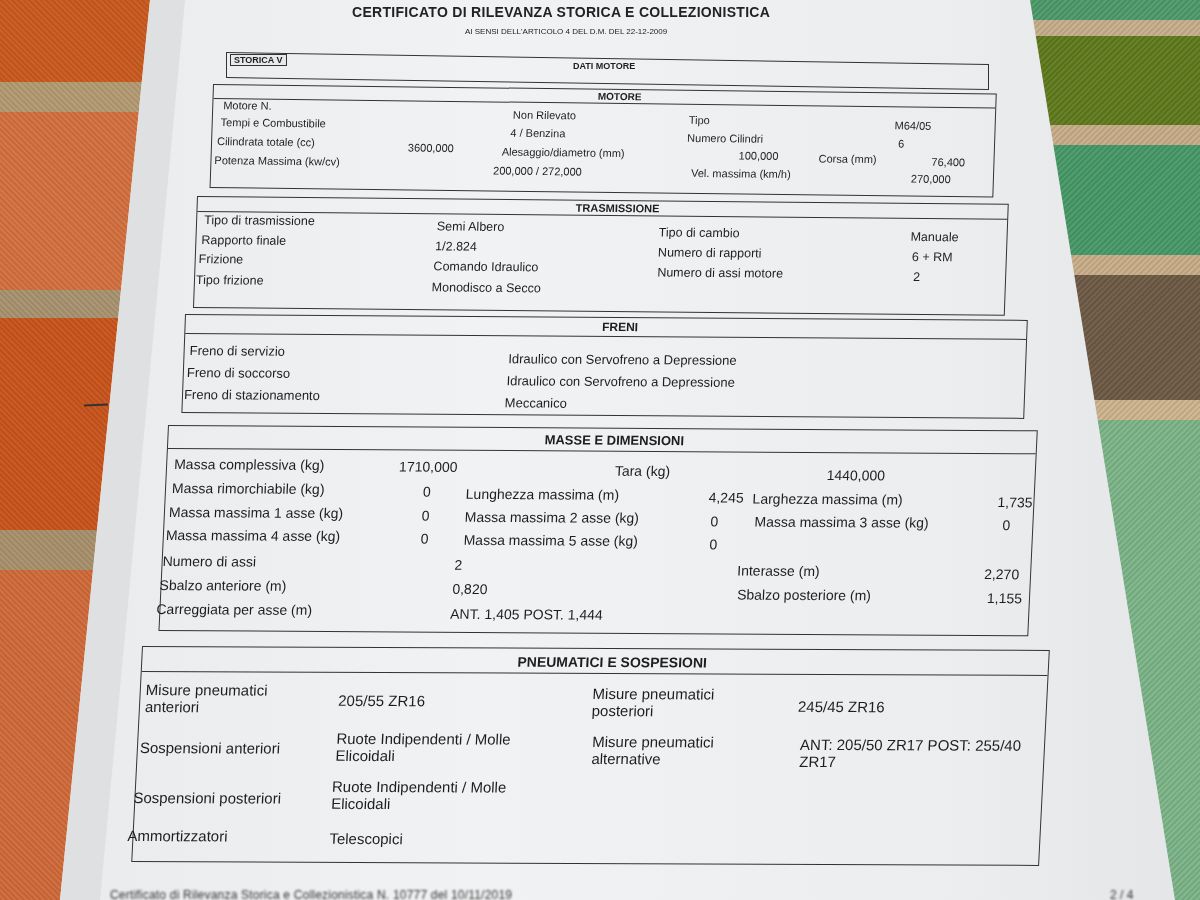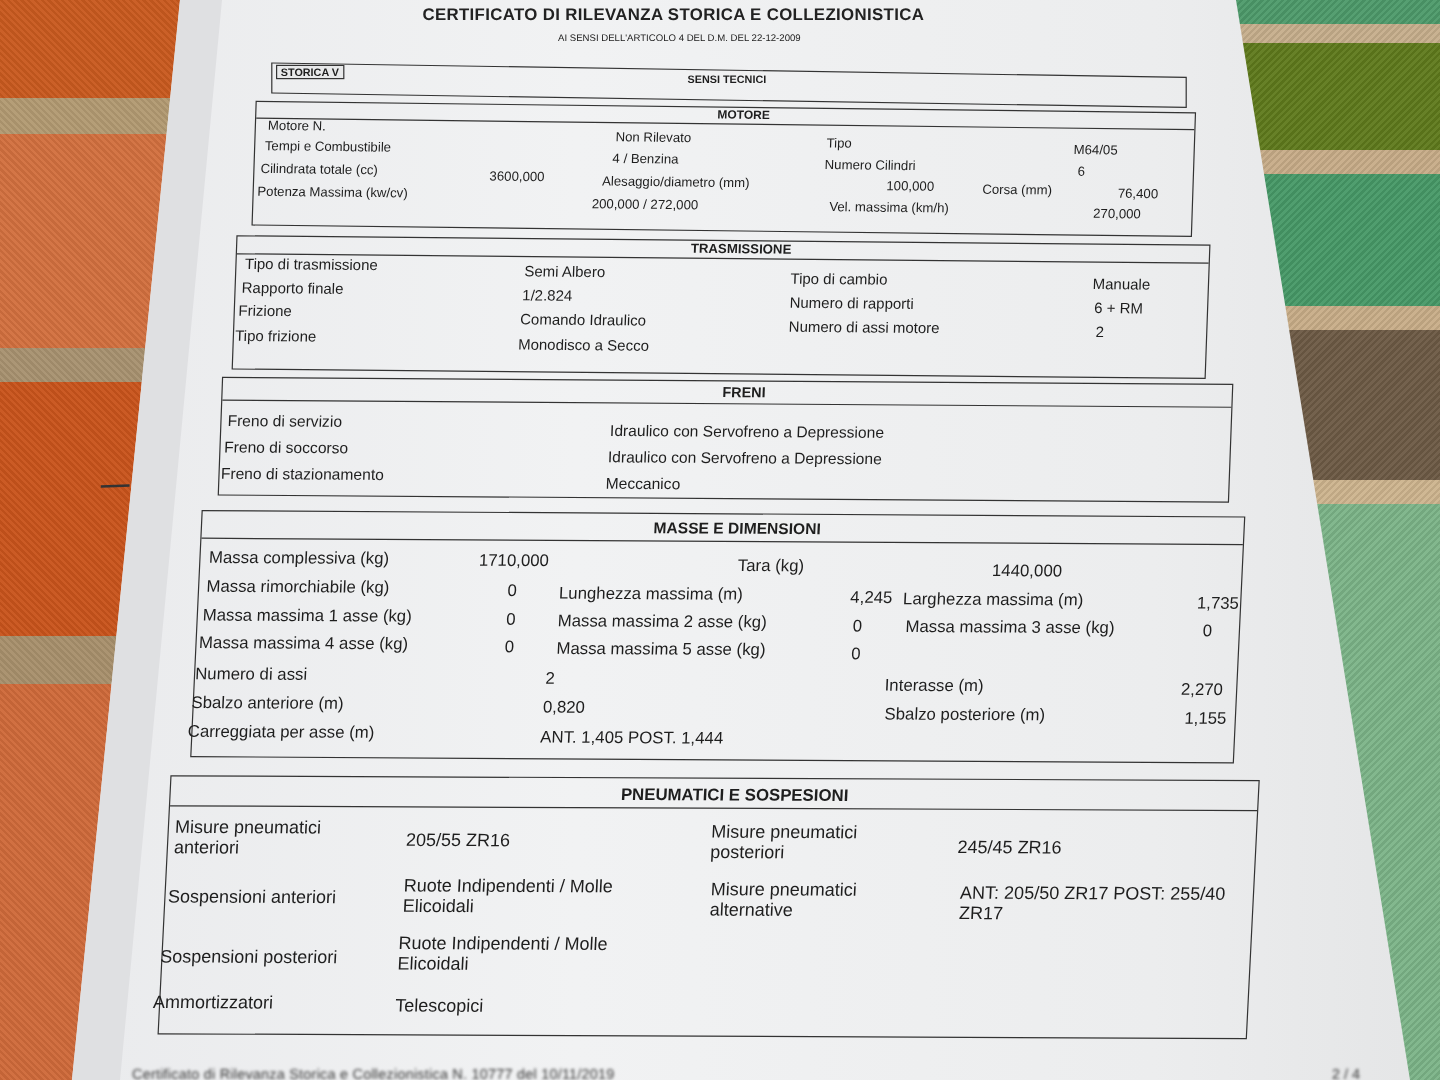--- a/index.html
+++ b/index.html
@@ -112,21 +112,21 @@
 <div class="paper"></div>
 <div class="fold"></div>
 <div class="pen-mark"></div>
 
 <div class="doc">
   <div class="title">CERTIFICATO DI RILEVANZA STORICA E COLLEZIONISTICA</div>
   <div class="subtitle">AI SENSI DELL'ARTICOLO 4 DEL D.M. DEL 22-12-2009</div>
 
   <div class="section-bar"></div>
   <div class="section-label">STORICA V</div>
-  <div class="section-title">SENSI TECNICI</div>
+  <div class="section-title">DATI MOTORE</div>
 
   <div class="box b-motore" style="left:213px; top:84px; width:784px; height:104px; transform: skewX(-1.2deg) rotate(0.7deg); transform-origin:left top;">
     <div class="hdr" style="padding-left:30px;">MOTORE</div>
     <div class="cell" style="left:10px; top:14px;">Motore N.</div>
     <div class="cell" style="left:300px; top:20px;">Non Rilevato</div>
     <div class="cell" style="left:8px; top:31px;">Tempi e Combustibile</div>
     <div class="cell" style="left:298px; top:38px;">4 / Benzina</div>
     <div class="cell" style="left:5px; top:50px;">Cilindrata totale (cc)</div>
     <div class="cell" style="left:196px; top:54px;">3600,000</div>
     <div class="cell" style="left:290px; top:57px;">Alesaggio/diametro (mm)</div>

